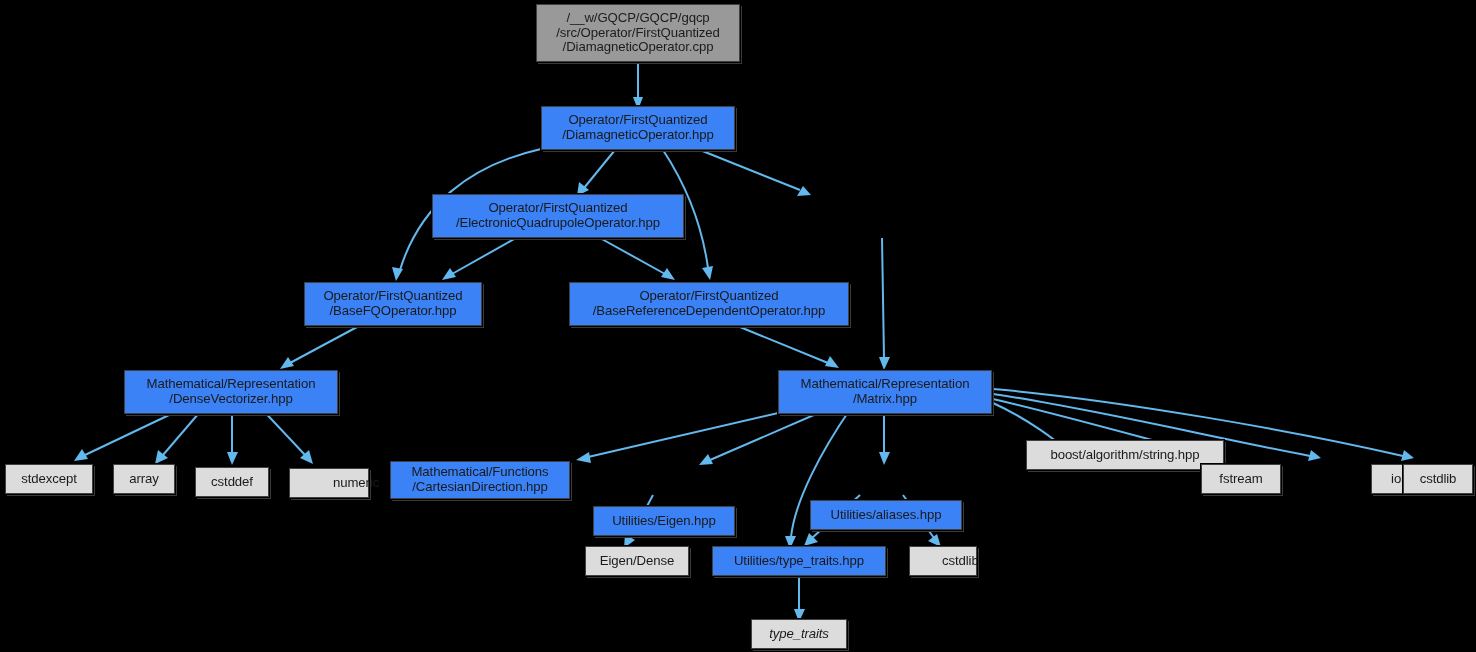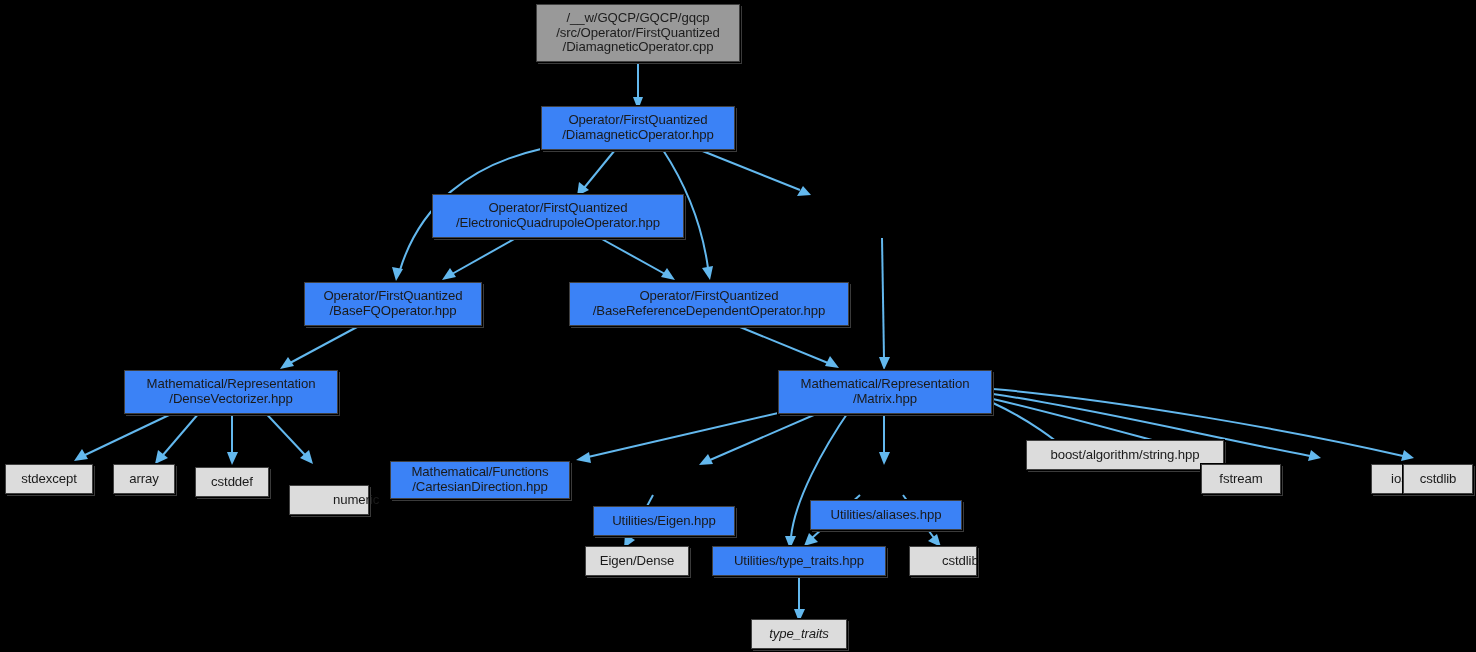--- a/index.html
+++ b/index.html
@@ -256,21 +256,21 @@
   </div>
 
   <div class="gnode n-sys" style="left:113px; top:464px; width:62px; height:30px;">
     <span class="nlabel">array</span>
   </div>
 
   <div class="gnode n-sys" style="left:195px; top:436px; width:74px; height:30px;margin-top:31px;">
     <span class="nlabel">cstddef</span>
   </div>
 
-  <div class="gnode n-sys" style="left:289px; top:485px; width:80px; height:30px;padding-left:43px;">
+  <div class="gnode n-sys" style="left:289px; top:468px; width:80px; height:30px;padding-left:43px;">
     <span class="nlabel">numeric</span>
   </div>
 
   <div class="gnode n-file" style="left:390px; top:461px; width:180px; height:38px;">
     <span class="nlabel">Mathematical/Functions
 /CartesianDirection.hpp</span>
   </div>
 
   <div class="gnode n-file" style="left:593px; top:464px; width:142px; height:30px;margin-top:42px;">
     <span class="nlabel">Utilities/Eigen.hpp</span>

